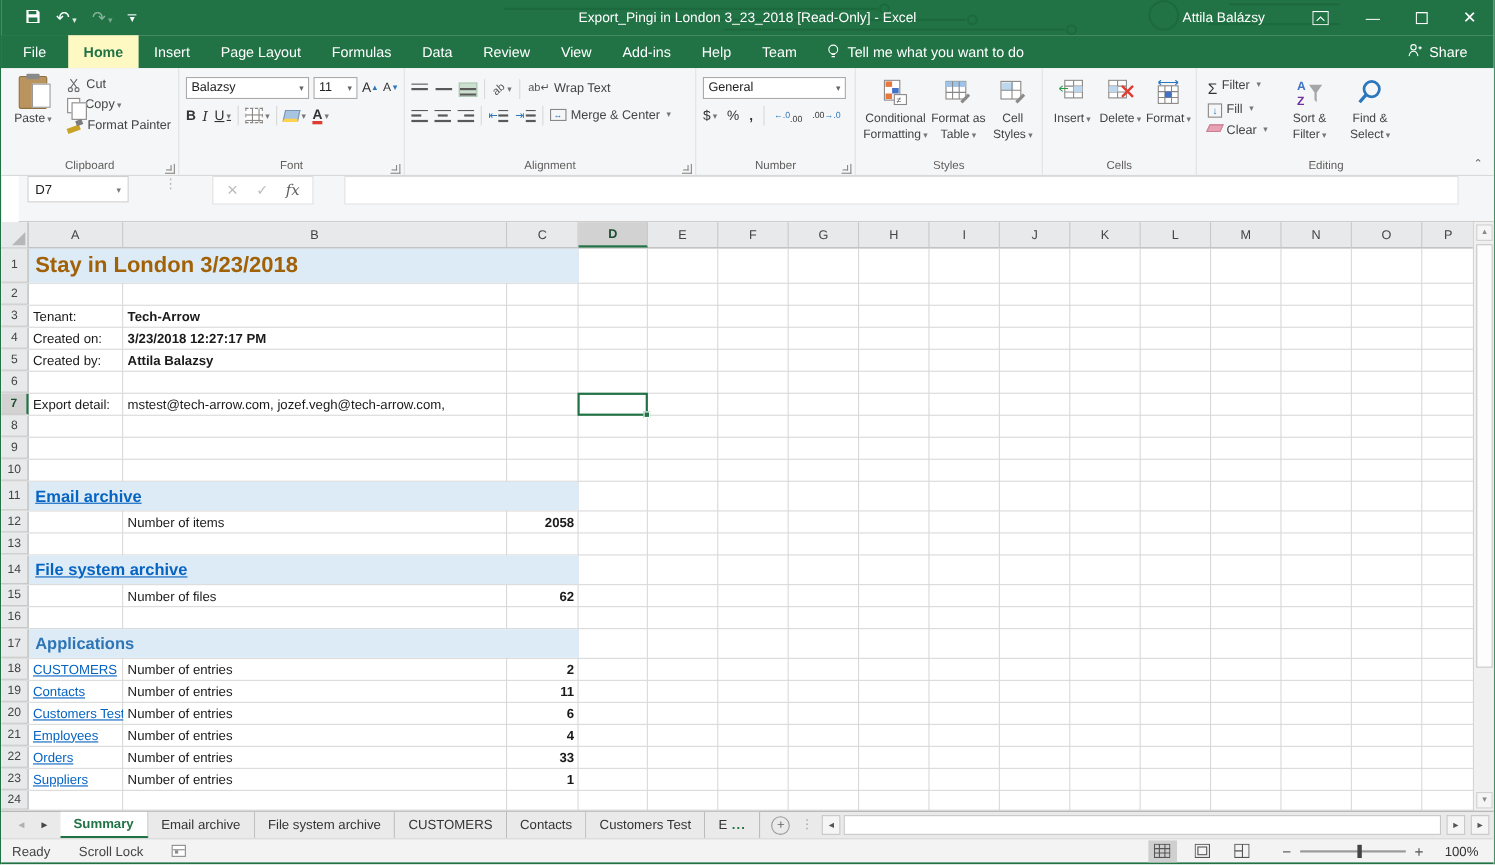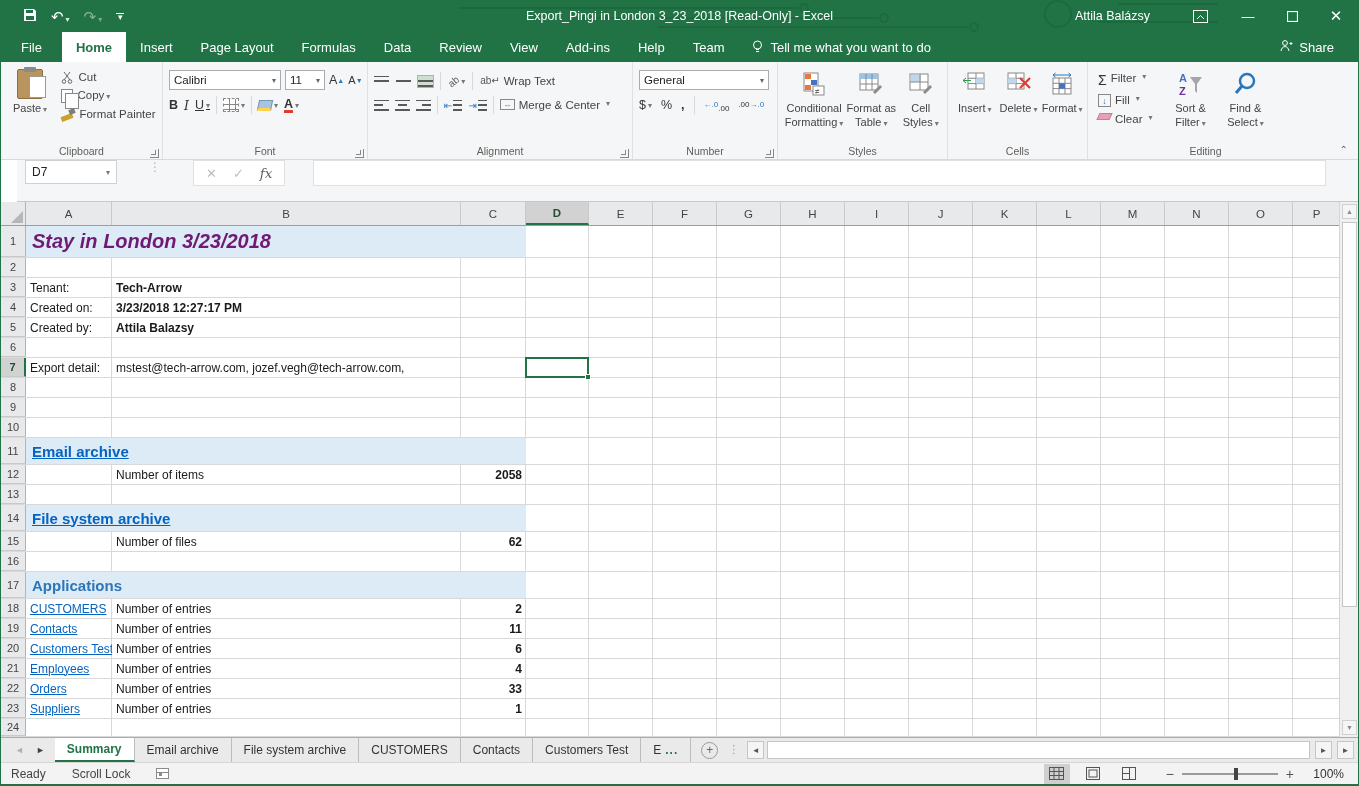--- a/index.html
+++ b/index.html
@@ -19,21 +19,21 @@
   .tb-right { margin-left:auto; display:flex; align-items:center; gap:0; z-index:2; }
   .user-name { font-size:12.5px; margin-right:28px; }
   .winbtn { width:44px; height:32px; display:flex; align-items:center; justify-content:center; font-size:13px; color:#fff; }
   .ribbon-opts svg, .winbtn svg { display:block; }
   .circuit { position:absolute; top:0; right:140px; width:760px; height:32px; opacity:.55; pointer-events:none; }
 
   
   .menubar { position:absolute; left:0; top:32px; width:100%; height:30px; background:#217346; display:flex; align-items:stretch; color:#fff; font-size:13px; }
   .mtab { padding:0 14px; display:flex; align-items:center; }
   .mtab.file { background:#217346; padding:0 20px; }
-  .mtab.active { background:#ffffff; color:#217346; font-weight:bold; }
+  .mtab.active { background:#fef9c3; color:#217346; font-weight:bold; }
   .tellme { display:flex; align-items:center; gap:7px; margin-left:14px; }
   .bulb svg { display:block; }
   .share { margin-left:auto; margin-right:24px; display:flex; align-items:center; gap:6px; }
 
   
   .ribbon { position:absolute; left:0; top:62px; width:100%; height:98px; background:#f5f6f7; border-bottom:1px solid #d8d9da; display:flex; }
   .rgroup { position:relative; height:100%; border-right:1px solid #e0e1e2; padding:4px 4px 16px 6px; }
   .rg-label { position:absolute; left:0; right:0; bottom:2px; text-align:center; font-size:10.5px; color:#605e5c; }
   .launcher { position:absolute; right:3px; bottom:1px; width:9px; height:9px; border-right:1px solid #8a8886; border-bottom:1px solid #8a8886; }
   .launcher:before { content:""; position:absolute; right:2px; bottom:2px; width:4px; height:4px; border-right:1px solid #8a8886; border-bottom:1px solid #8a8886; }
@@ -94,21 +94,21 @@
   .vline { position:absolute; top:0; bottom:0; width:1px; background:#d9d9d9; }
   .grow { position:relative; border-bottom:1px solid #d9d9d9; width:1340px; }
   .rownum { position:absolute; left:0; top:0; bottom:0; width:25px; background:#e8e9ea; border-right:1px solid #b3b3b3; border-bottom:1px solid #c9c9c9; display:flex; align-items:center; justify-content:center; font-size:11px; color:#444; z-index:3; }
   .rownum.sel { background:#d2d2d2; border-right:2px solid #217346; color:#1f4e33; font-weight:bold; }
   .gcell { position:absolute; top:0; bottom:0; display:flex; align-items:center; font-size:12px; color:#1a1a1a; padding:0 4px; white-space:nowrap; z-index:2; }
   .gcell.clip { overflow:hidden; }
   .gcell.bold { font-weight:bold; }
   .gcell.num { font-weight:bold; justify-content:flex-end; }
   .gcell.link { color:#0563c1; text-decoration:underline; overflow:hidden; }
   .gcell.band { background:#ddebf7; }
-  .gcell.title { font-size:20px; font-weight:bold; color:#701a75; padding-left:6px;font-style:italic; }
+  .gcell.title { font-size:20px; font-weight:bold; color:#a16207; padding-left:6px; }
   .gcell.hlink { font-size:15px; font-weight:bold; color:#0563c1; text-decoration:underline; padding-left:6px; }
   .gcell.hplain { font-size:15px; font-weight:bold; color:#2e75b6; padding-left:6px; }
   .selrect { position:absolute; border:2px solid #217346; z-index:5; }
   .selrect .handle { position:absolute; right:-4px; bottom:-4px; width:6px; height:6px; background:#217346; border:1px solid #fff; }
 
   
   .vscroll { position:absolute; right:0; top:202px; width:19px; height:535px; background:#f0f0f0; border-left:1px solid #d4d4d4; }
   .vs-arrow { position:absolute; left:2px; width:15px; height:15px; background:#f5f5f5; border:1px solid #d0d0d0; color:#8a8a8a; font-size:7px; display:flex; align-items:center; justify-content:center; }
   .vs-thumb { position:absolute; left:2px; width:15px; background:#fdfdfd; border:1px solid #c6c6c6; }
 
@@ -247,21 +247,21 @@
           <span>Format Painter</span>
         </div>
       </div>
       <div class="rg-label">Clipboard</div>
       <span class="launcher"></span>
     </div>
 
     <div class="rgroup" style="width:205px">
       <div style="display:flex;gap:4px;align-items:center;margin-top:4px;">
         <span class="combo" style="width:112px">
-            <span>Calibri</span>
+            <span>Balazsy</span>
             <span class="cb-arrow">▾</span>
           </span>
         <span class="combo" style="width:40px">
             <span>11</span>
             <span class="cb-arrow">▾</span>
           </span>
         <span class="tbtn">A<sup style="color:#2b77bd;font-size:7px">▲</sup></span>
         <span class="tbtn" style="font-size:11px">A<sup style="color:#2b77bd;font-size:7px">▼</sup></span>
       </div>
       <div class="toolrow">

